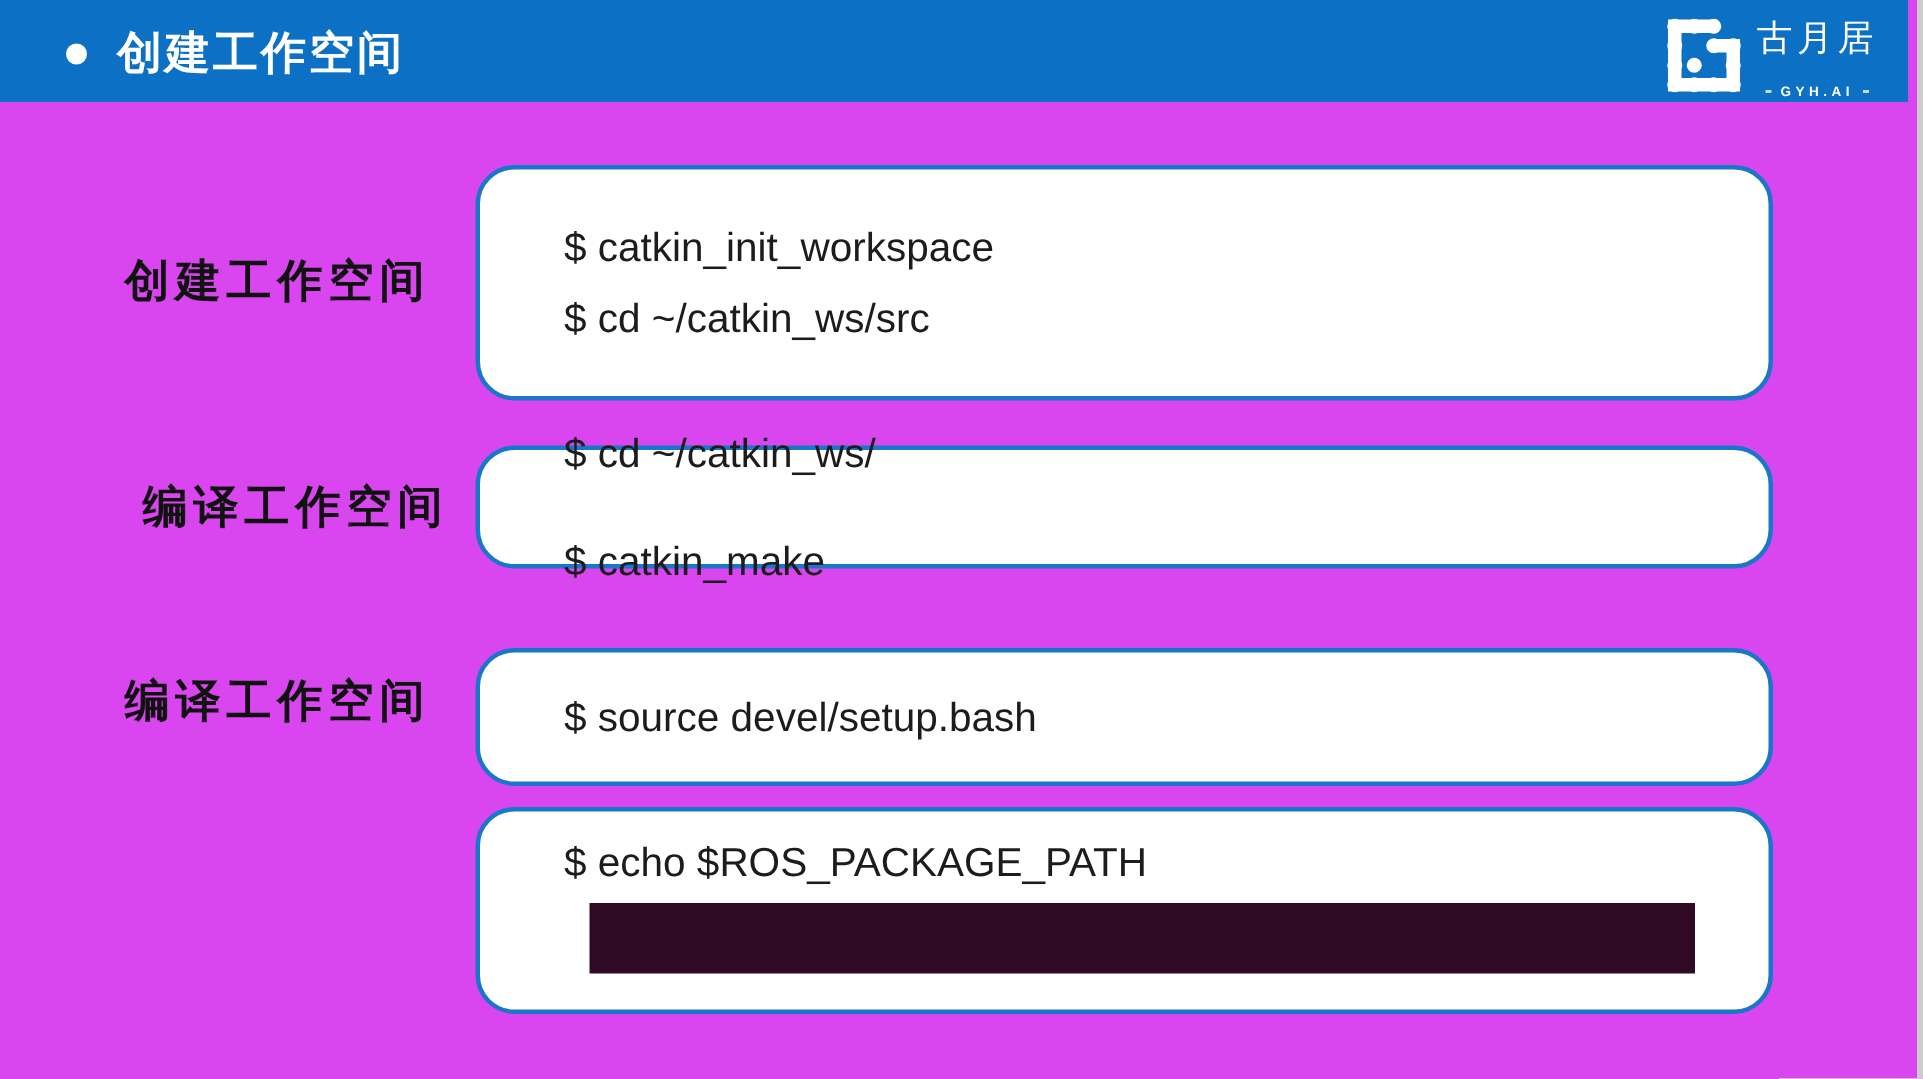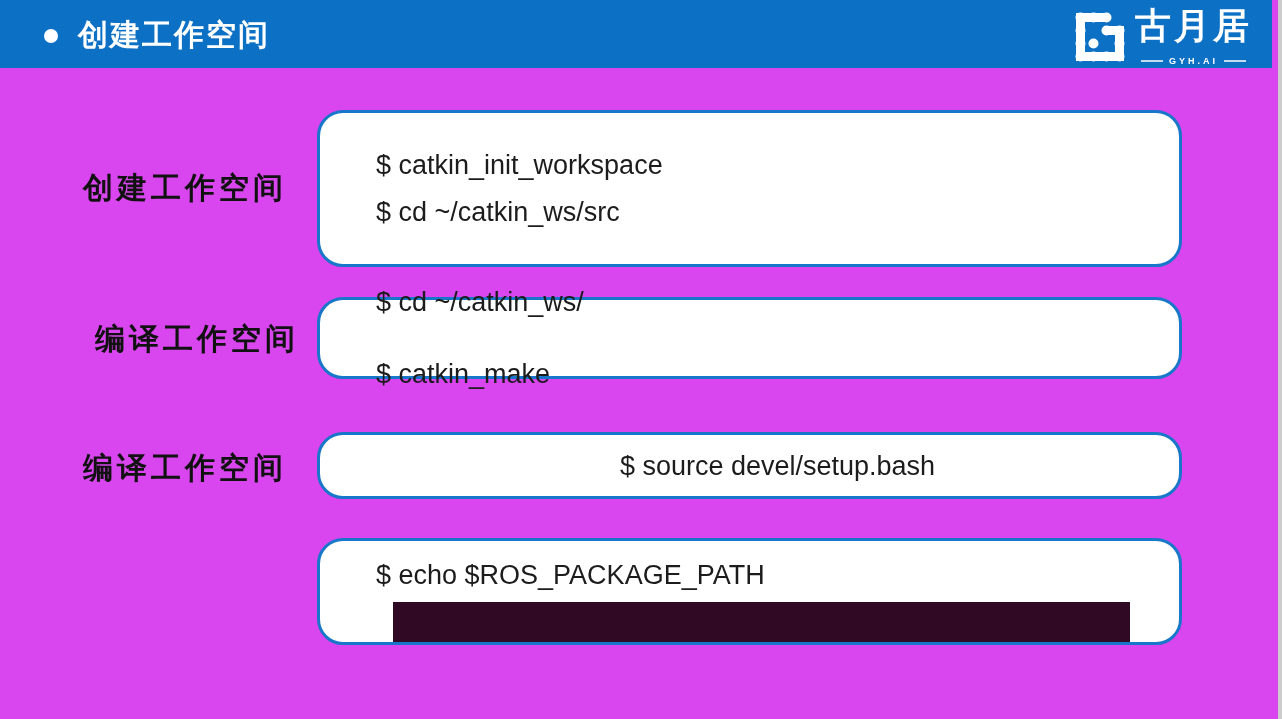--- a/index.html
+++ b/index.html
@@ -17,21 +17,21 @@
     margin-left:44px; margin-top:3px; flex:0 0 auto;
   }
   .topbar-title {
     color:#ffffff; font-size:30px; font-weight:600; letter-spacing:2px;
     margin:3px 0 0 20px;
   }
   .logo { position:absolute; right:20px; top:8px; display:flex; align-items:center; }
   .logo-mark { width:52px; height:52px; margin-right:9px; }
   .logo-text { display:flex; flex-direction:column; align-items:center; }
   .logo-brand {
-    color:#ffffff; font-size:36px; font-weight:700; letter-spacing:3px; line-height:36px;
+    color:#ffffff; font-size:24px; font-weight:400; letter-spacing:3px; line-height:36px;
   }
   .logo-tagline {
     display:flex; align-items:center; color:#ffffff; font-size:9px;
     letter-spacing:3px; font-weight:700; margin-top:12px; width:100%;
     justify-content:center;
   }
   .logo-tagline .rule { flex:1; height:2px; background:rgba(255,255,255,0.75); margin:0 6px; }
   .edge-strip {
     position:absolute; top:0; right:0; width:4px; height:719px; background:#cccccc;
   }
@@ -47,22 +47,22 @@
   .label-4 { top:581px; }
   
   .cmdbox {
     position:absolute; left:317px; width:865px; box-sizing:border-box;
     border:3px solid #1877C8; border-radius:26px; background:#ffffff;
     display:flex; flex-direction:column; justify-content:center;
     padding-left:56px;
   }
   .box-1 { top:110px; height:157px; }
   .box-2 { top:297px; height:82px;gap:20px; }
-  .box-3 { top:432px; height:67px;text-align:center; }
-  .box-4 { top:538px; height:107px; justify-content:flex-start; padding-top:12px; }
+  .box-3 { top:432px; height:92px; }
+  .box-4 { top:538px; height:138px; justify-content:flex-start; padding-top:12px; }
   .cmd { font-size:27px; color:#1c1c1c; line-height:47px; white-space:pre; }
   .box-2 .cmd { line-height:52px; }
   .box-3 .cmd { line-height:34px; }
   .box-4 .cmd { line-height:44px; }
   
   .terminal {
     margin-top:5px; margin-left:17px; width:737px; height:47px;
     background:#300A24; box-sizing:border-box; padding:3px 0 0 8px;
     font-family:"DejaVu Sans Mono", monospace; font-size:15px; line-height:21px;
     color:#F2F2F2; white-space:pre; overflow:hidden;

